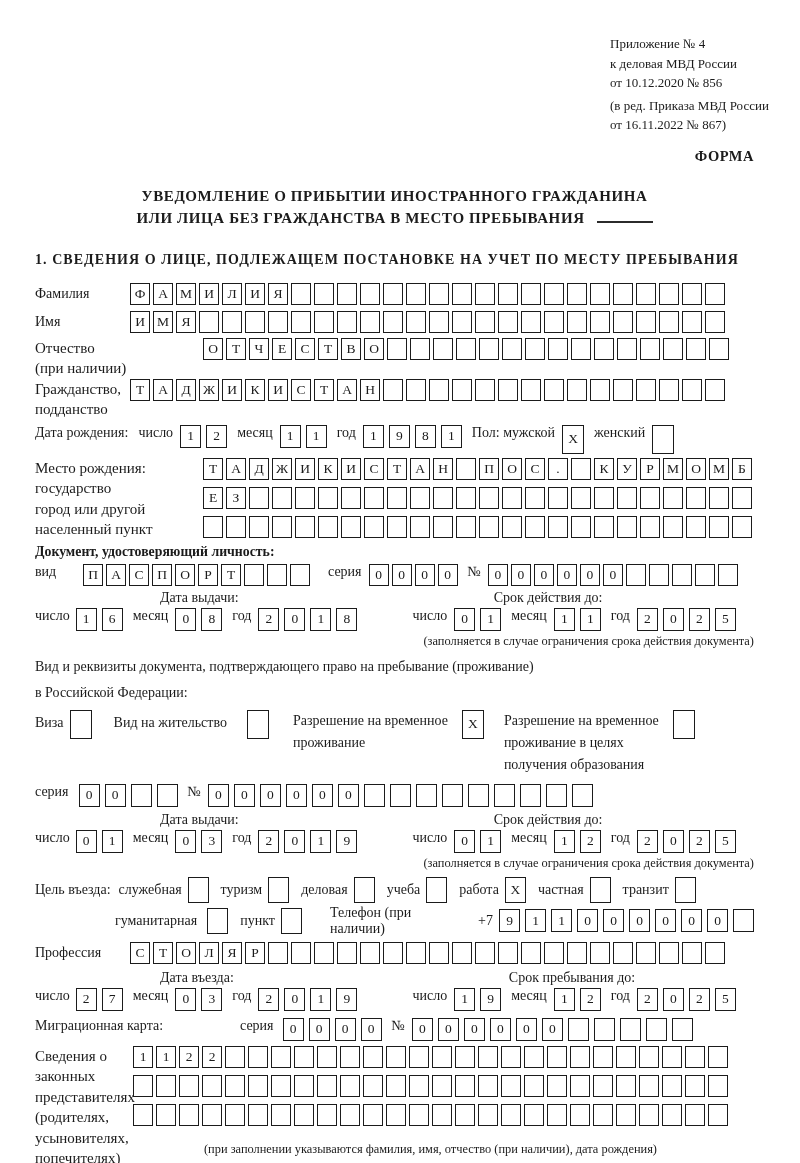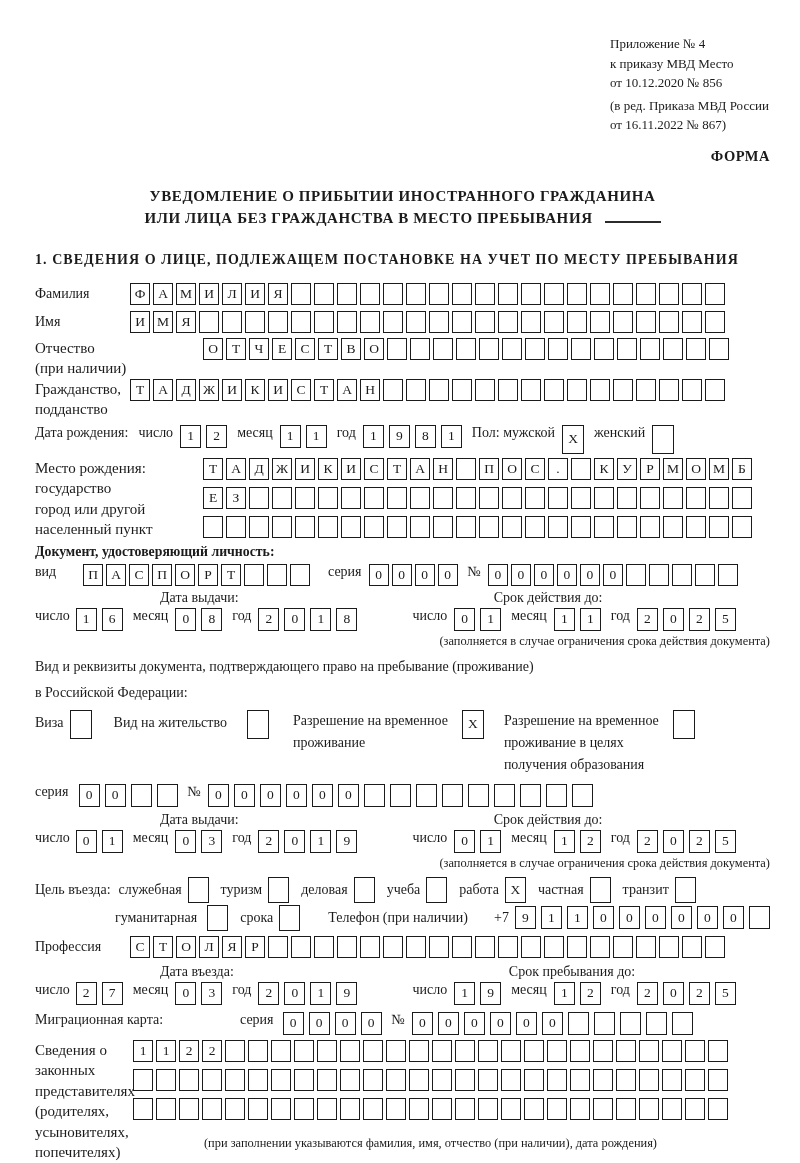--- a/index.html
+++ b/index.html
@@ -1,17 +1,17 @@
 <!DOCTYPE html>
 <html><head>
 <meta charset="utf-8">
 <style>
   html,body{margin:0;padding:0;background:#fff;}
   body{width:800px;height:1163px;color:#1b1b1b;font-family:"Liberation Serif","DejaVu Serif",serif;}
-  .page{position:relative;width:800px;height:1163px;padding:34px 30px 0 35px;box-sizing:border-box;overflow:hidden;}
+  .page{position:relative;width:800px;height:1163px;padding:34px 46px 0 35px;box-sizing:border-box;overflow:hidden;}
 
   .appendix{margin-left:575px;font-size:13px;line-height:19.5px;white-space:nowrap;}
   .appendix .gap{margin-top:3px;}
   .forma{text-align:right;font-weight:bold;font-size:14.5px;margin-top:13px;letter-spacing:.5px;}
 
   .title{text-align:center;font-weight:bold;font-size:15px;line-height:22px;margin-top:20px;letter-spacing:.6px;}
   .blank-line{display:inline-block;width:56px;border-bottom:2px solid #2b2b2b;margin-left:12px;height:13px;}
 
   .sec-heading{font-weight:bold;font-size:14px;letter-spacing:1.05px;margin-top:23px;white-space:nowrap;}
 
@@ -54,21 +54,21 @@
   .mt4{margin-top:4px}.mt5{margin-top:5px}.mt6{margin-top:6px}.mt7{margin-top:7px}
   .mt8{margin-top:8px}.mt15{margin-top:15px}.mt2{margin-top:2px}
 </style>
 </head>
 <body>
 
 <div class="page">
 
   <div class="appendix">
     <div>Приложение № 4</div>
-    <div>к приказу МВД Место</div>
+    <div>к деловая МВД России</div>
     <div>от 10.12.2020 № 856</div>
     <div class="gap">(в ред. Приказа МВД России</div>
     <div>от 16.11.2022 № 867)</div>
   </div>
 
   <div class="forma">ФОРМА</div>
 
   <div class="title">
     <div>УВЕДОМЛЕНИЕ О ПРИБЫТИИ ИНОСТРАННОГО ГРАЖДАНИНА</div>
     <div>
@@ -551,21 +551,21 @@
     <span class="cells chk2">
         <span class="cell"></span>
       </span>
   </div>
 
   <div class="frow chkline mt2" style="margin-left:80px">
     <span>гуманитарная</span>
     <span class="cells chk2" style="margin-left:10px">
         <span class="cell"></span>
       </span>
-    <span class="plabel">срока</span>
+    <span class="plabel">пункт</span>
     <span class="cells chk2">
         <span class="cell"></span>
       </span>
     <span class="plabel" style="margin-left:28px">Телефон (при наличии)</span>
     <span class="plabel" style="margin-left:20px">+7</span>
     <span class="cells dt">
         <span class="cell">9</span>
         <span class="cell">1</span>
         <span class="cell">1</span>
         <span class="cell">0</span>

